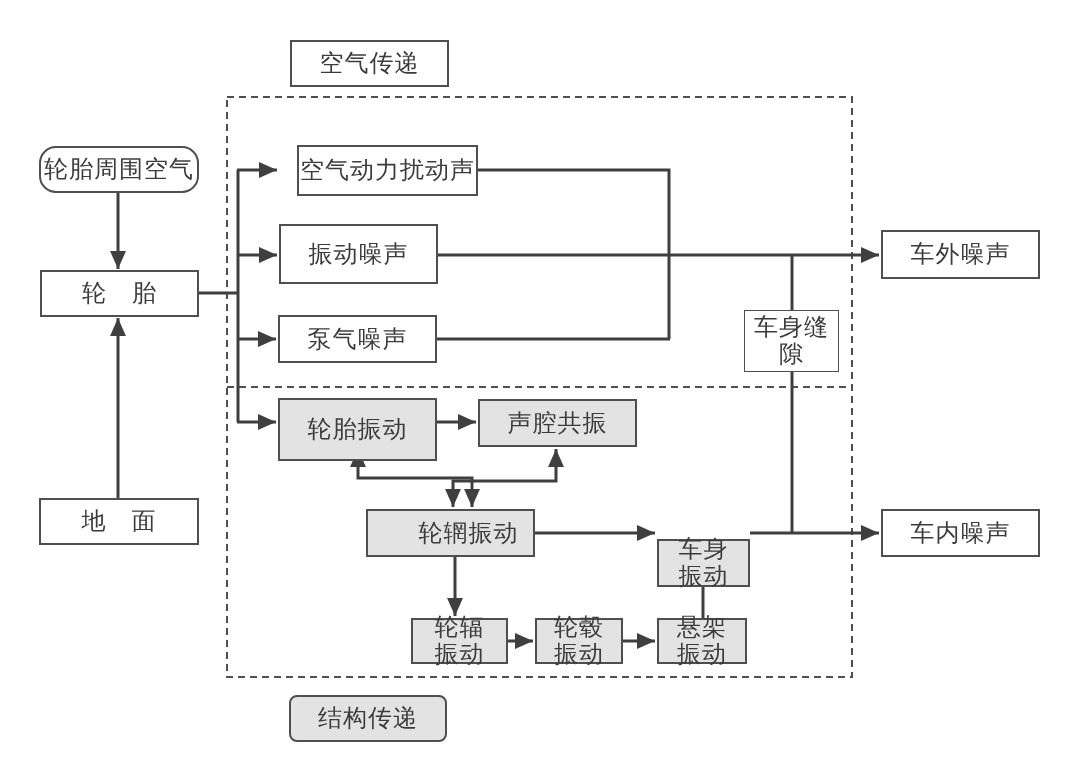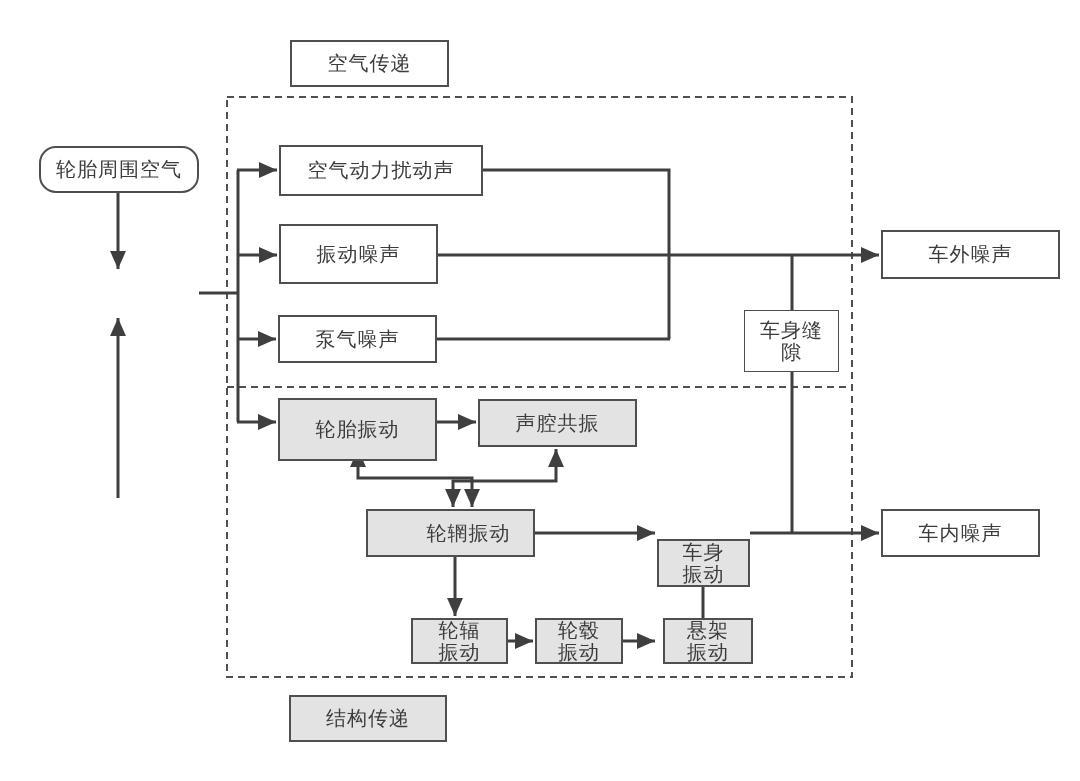--- a/index.html
+++ b/index.html
@@ -23,21 +23,21 @@
   .box {
     position: absolute;
     box-sizing: border-box;
     border: 2px solid #4f4f4f;
     background: #ffffff;
     color: #3c3c3c;
     display: flex;
     align-items: center;
     justify-content: center;
     text-align: center;
-    font-size: 20px;
+    font-size: 24px;
     letter-spacing: 1px;
     line-height: 1.12;
     white-space: pre-line;
   }
   .box.gray { background: #e3e3e3; }
   .box.thin { border-width: 1.5px; }
 </style>
 </head>
 <body>
 
@@ -77,39 +77,41 @@
     <polyline points="556,449 556,481 453,481 453,507" fill="none" stroke="#3f3f3f" stroke-width="3" marker-start="url(#mStart)" marker-end="url(#mEnd)"></polyline>
     <line x1="535" y1="533" x2="655" y2="533" stroke="#3f3f3f" stroke-width="3" marker-end="url(#mEnd)"></line>
     <line x1="455" y1="557" x2="455" y2="616" stroke="#3f3f3f" stroke-width="3" marker-end="url(#mEnd)"></line>
     <line x1="500" y1="641" x2="533" y2="641" stroke="#3f3f3f" stroke-width="3" marker-end="url(#mEnd)"></line>
     <line x1="623" y1="641" x2="655" y2="641" stroke="#3f3f3f" stroke-width="3" marker-end="url(#mEnd)"></line>
     <line x1="703" y1="618" x2="703" y2="559" stroke="#3f3f3f" stroke-width="3" marker-end="url(#mEnd)"></line>
     <line x1="750" y1="533" x2="879" y2="533" stroke="#3f3f3f" stroke-width="3" marker-end="url(#mEnd)"></line>
   </svg>
 
   <div class="box" style="left:290px; top:40px; width:159px; height:47px;">空气传递</div>
-  <div class="box gray" style="left:289px; top:695px; width:158px; height:47px;">结构传递</div>
+  <div class="box gray" style="left:289px; top:695px; width:158px; height:47px;border-radius:8px;">结构传递</div>
 
   <div class="box" style="left:39px; top:146px; width:160px; height:47px;border-radius:17px;">轮胎周围空气</div>
+  <div class="box" style="left:40px; top:270px; width:159px; height:47px;">轮　胎</div>
+  <div class="box" style="left:39px; top:498px; width:160px; height:47px;">地　面</div>
 
-  <div class="box" style="left:279px; top:145px; width:204px; height:51px;">空气动力扰动声</div>
+  <div class="box" style="left:297px; top:145px; width:181px; height:51px;">空气动力扰动声</div>
   <div class="box" style="left:279px; top:224px; width:159px; height:60px;">振动噪声</div>
   <div class="box" style="left:278px; top:315px; width:159px; height:48px;">泵气噪声</div>
 
   <div class="box gray" style="left:278px; top:398px; width:159px; height:63px;">轮胎振动</div>
   <div class="box gray" style="left:478px; top:399px; width:159px; height:48px;">声腔共振</div>
   <div class="box gray" style="left:366px; top:509px; width:169px; height:48px;padding-left:36px;">轮辋振动</div>
   <div class="box gray" style="left:411px; top:618px; width:97px; height:46px;">轮辐
 振动</div>
   <div class="box gray" style="left:535px; top:618px; width:88px; height:46px;text-align:center;">轮毂
 振动</div>
-  <div class="box gray" style="left:657px; top:618px; width:90px; height:46px;margin-left:6px;">悬架
+  <div class="box gray" style="left:657px; top:618px; width:90px; height:46px;">悬架
 振动</div>
   <div class="box gray" style="left:657px; top:509px; width:93px; height:48px;margin-top:30px;">车身
 振动</div>
 
   <div class="box thin" style="left:744px; top:310px; width:95px; height:62px;">车身缝
 隙</div>
 
-  <div class="box" style="left:881px; top:230px; width:179px; height:49px;">车外噪声</div>
+  <div class="box" style="left:881px; top:230px; width:159px; height:49px;">车外噪声</div>
   <div class="box" style="left:881px; top:509px; width:159px; height:48px;">车内噪声</div>
 
 </div>
 
 </body></html>

